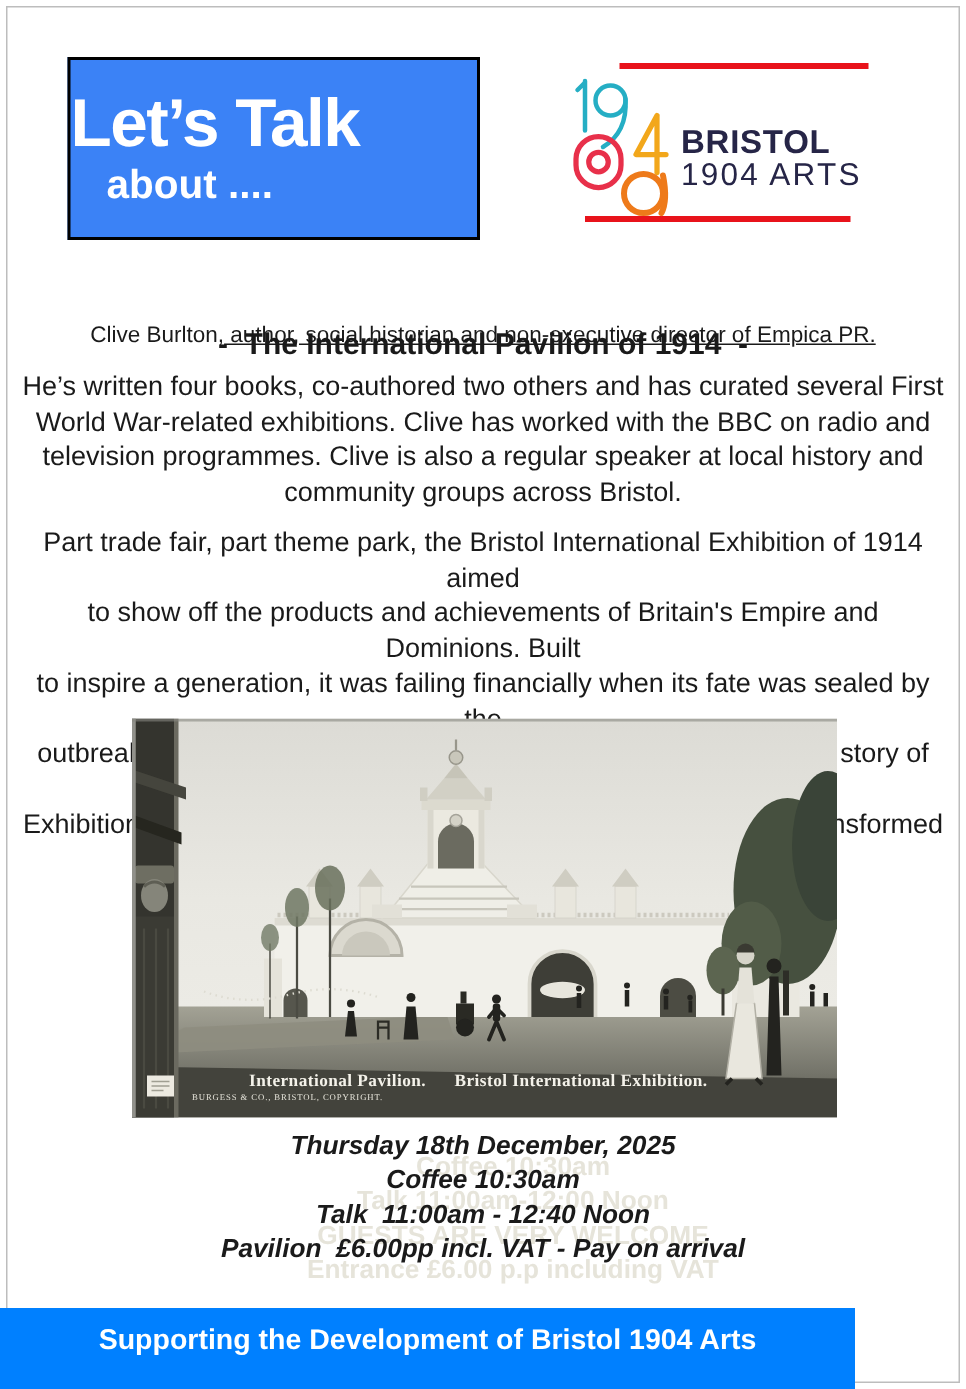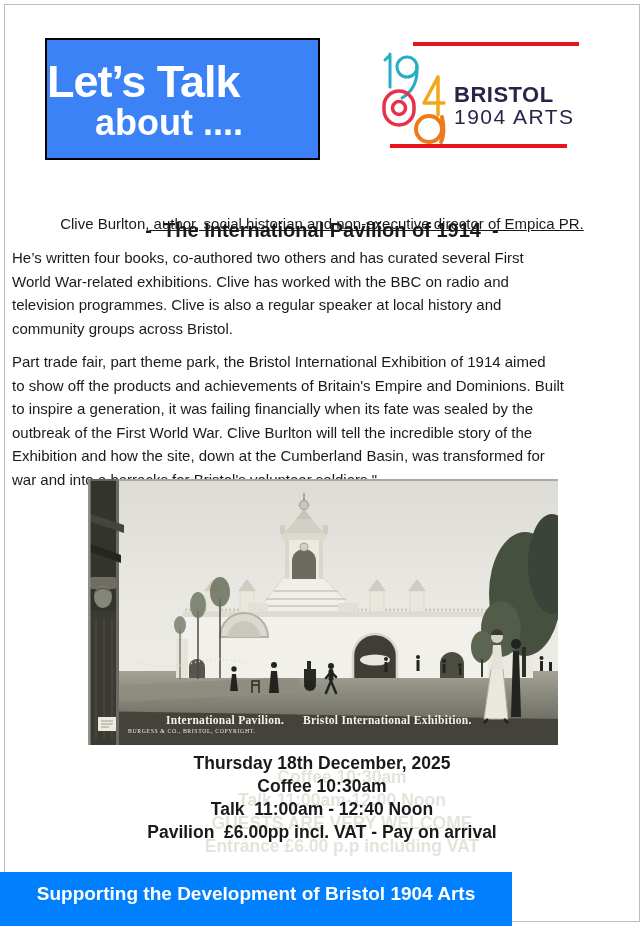--- a/index.html
+++ b/index.html
@@ -9,50 +9,50 @@
   }
   .page-border{position:absolute;left:4px;top:4px;right:4px;bottom:4px;
     border:1px solid #bdbdbd;pointer-events:none;z-index:5;}
   
   .lets-talk-box{
     position:absolute;left:45px;top:38px;width:275px;height:122px;
     background:#3b82f6;border:2px solid #000;box-sizing:border-box;
     display:flex;flex-direction:column;align-items:flex-start;justify-content:center;
   }
   .lt-line1{color:#fff;font-weight:bold;font-size:45px;line-height:48px;letter-spacing:-1px;}
-  .lt-line2{color:#fff;font-weight:bold;font-size:36px;line-height:34px;margin-left:48px;}
+  .lt-line2{color:#fff;font-weight:bold;font-size:27px;line-height:34px;margin-left:24px;}
   .logo{position:absolute;left:377px;top:34px;width:212px;height:126px;}
   .logo-bar{position:absolute;height:4px;background:#E8131B;}
   .logo-bar.top{left:36px;right:10px;top:8px;}
   .logo-bar.bottom{left:13px;right:22px;top:110px;}
   .logo-mark{position:absolute;left:4px;top:16px;}
   .logo-text{position:absolute;left:77px;top:50px;color:#262547;line-height:22px;white-space:nowrap;}
   .logo-text .l1{font-weight:bold;font-size:22px;letter-spacing:0.5px;}
   .logo-text .l2{font-weight:400;font-size:21px;letter-spacing:1.5px;}
   
   .title{position:absolute;top:168px;left:0;width:100%;text-align:center;
     font-weight:bold;font-size:20px;line-height:25px;white-space:pre;}
   .speaker{position:absolute;top:215px;left:0;width:100%;text-align:center;font-size:15px;}
   .speaker .name{font-weight:normal;text-align:center;}
   .speaker .cred{text-decoration:underline;}
-  .para{position:absolute;left:12px;width:620px;
-    font-size:15px;line-height:23.5px;white-space:pre-line;}
+  .para{position:absolute;left:12px;width:620px;text-align:center;
+    font-size:18px;line-height:23.5px;white-space:pre-line;}
   .bio{top:246px;}
   .desc{top:350px;}
   
   .photo{position:absolute;left:88px;top:479px;width:470px;height:266px;}
   
   .schedule{position:absolute;top:752px;left:0;width:100%;text-align:center;
-    font-weight:bold;font-size:17.5px;line-height:23px;z-index:2;}
+    font-weight:bold;font-size:17.5px;line-height:23px;z-index:2;font-style:italic;}
   .schedule div{white-space:pre;}
   .ghost{position:absolute;top:766px;left:0;width:100%;text-align:center;
     font-weight:bold;font-size:17.5px;line-height:23px;color:#e6e4da;
     transform:translateX(20px);z-index:1;}
   
-  .footer{position:absolute;left:0;top:872px;width:512px;height:54px;
+  .footer{position:absolute;left:0;top:872px;width:570px;height:54px;
     background:#0080FF;z-index:6;display:flex;justify-content:center;}
   .footer-text{color:#fff;font-weight:bold;font-size:19px;margin-top:11px;}
 </style>
 </head>
 <body>
 
 <div class="page-border"></div>
 
 <div class="lets-talk-box">
   <div class="lt-line1">Let’s Talk</div>

